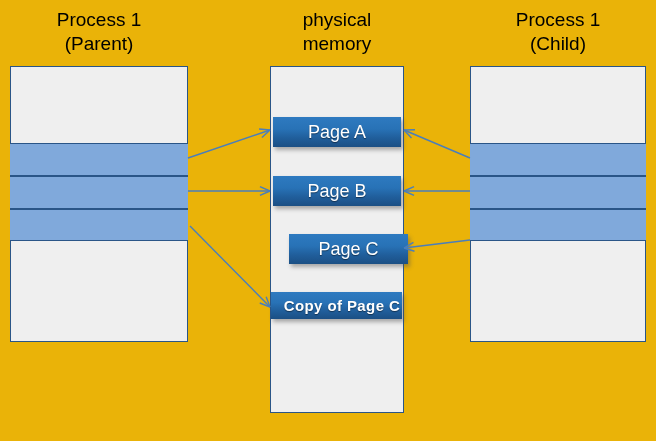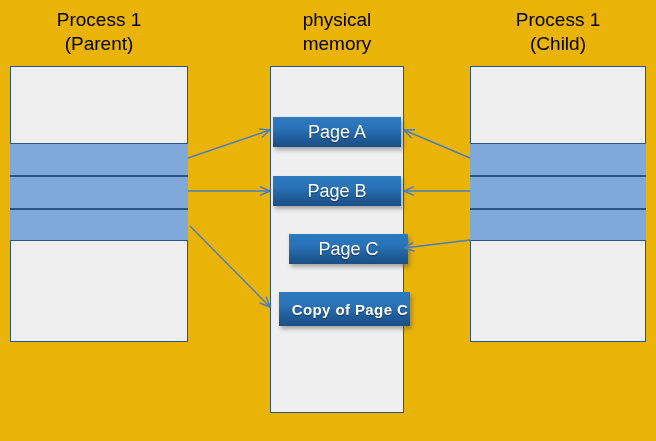--- a/index.html
+++ b/index.html
@@ -115,21 +115,21 @@
   <div class="band left" id="left-band-3" style="top: 209px; height: 32px; left: 10px; width: 178px;"></div>
 
   <div class="mem-box" id="mem-box" style="left: 270px; top: 66px; width: 134px; height: 347px;"></div>
 
   <div class="page-bar normal-label" id="page-a" style="left: 273px; top: 117px; width: 128px; height: 30px;">Page A</div>
 
   <div class="page-bar normal-label" id="page-b" style="left: 273px; top: 176px; width: 128px; height: 30px;">Page B</div>
 
   <div class="page-bar normal-label" id="page-c" style="left: 273px; top: 234px; width: 119px; height: 30px; margin-left: 16px;">Page C</div>
 
-  <div class="page-bar wide-label" id="page-copy-c" style="left: 279px; top: 292px; width: 131px; height: 34px; padding-left: 11px;">Copy of Page C</div>
+  <div class="page-bar wide-label" id="page-copy-c" style="left: 271px; top: 292px; width: 131px; height: 27px; padding-left: 11px;">Copy of Page C</div>
 
   <div class="proc-box" id="proc-right" style="left: 470px; top: 66px; width: 176px; height: 276px;"></div>
 
   <div class="band right" id="right-band-1" style="top: 143px; height: 33px; left: 470px; width: 176px;"></div>
   <div class="band right" id="right-band-2" style="top: 176px; height: 33px; left: 470px; width: 176px;"></div>
   <div class="band right" id="right-band-3" style="top: 209px; height: 32px; left: 470px; width: 176px;"></div>
 
   <svg class="arrows" id="arrow-layer" viewBox="0 0 656 441">
       <line x1="188" y1="158" x2="270" y2="130" stroke="#4A7EBB" stroke-width="1.4"></line>
       <line x1="270" y1="130" x2="261.94430066457704" y2="137.4903743709688" stroke="#4A7EBB" stroke-width="1.4"></line>

